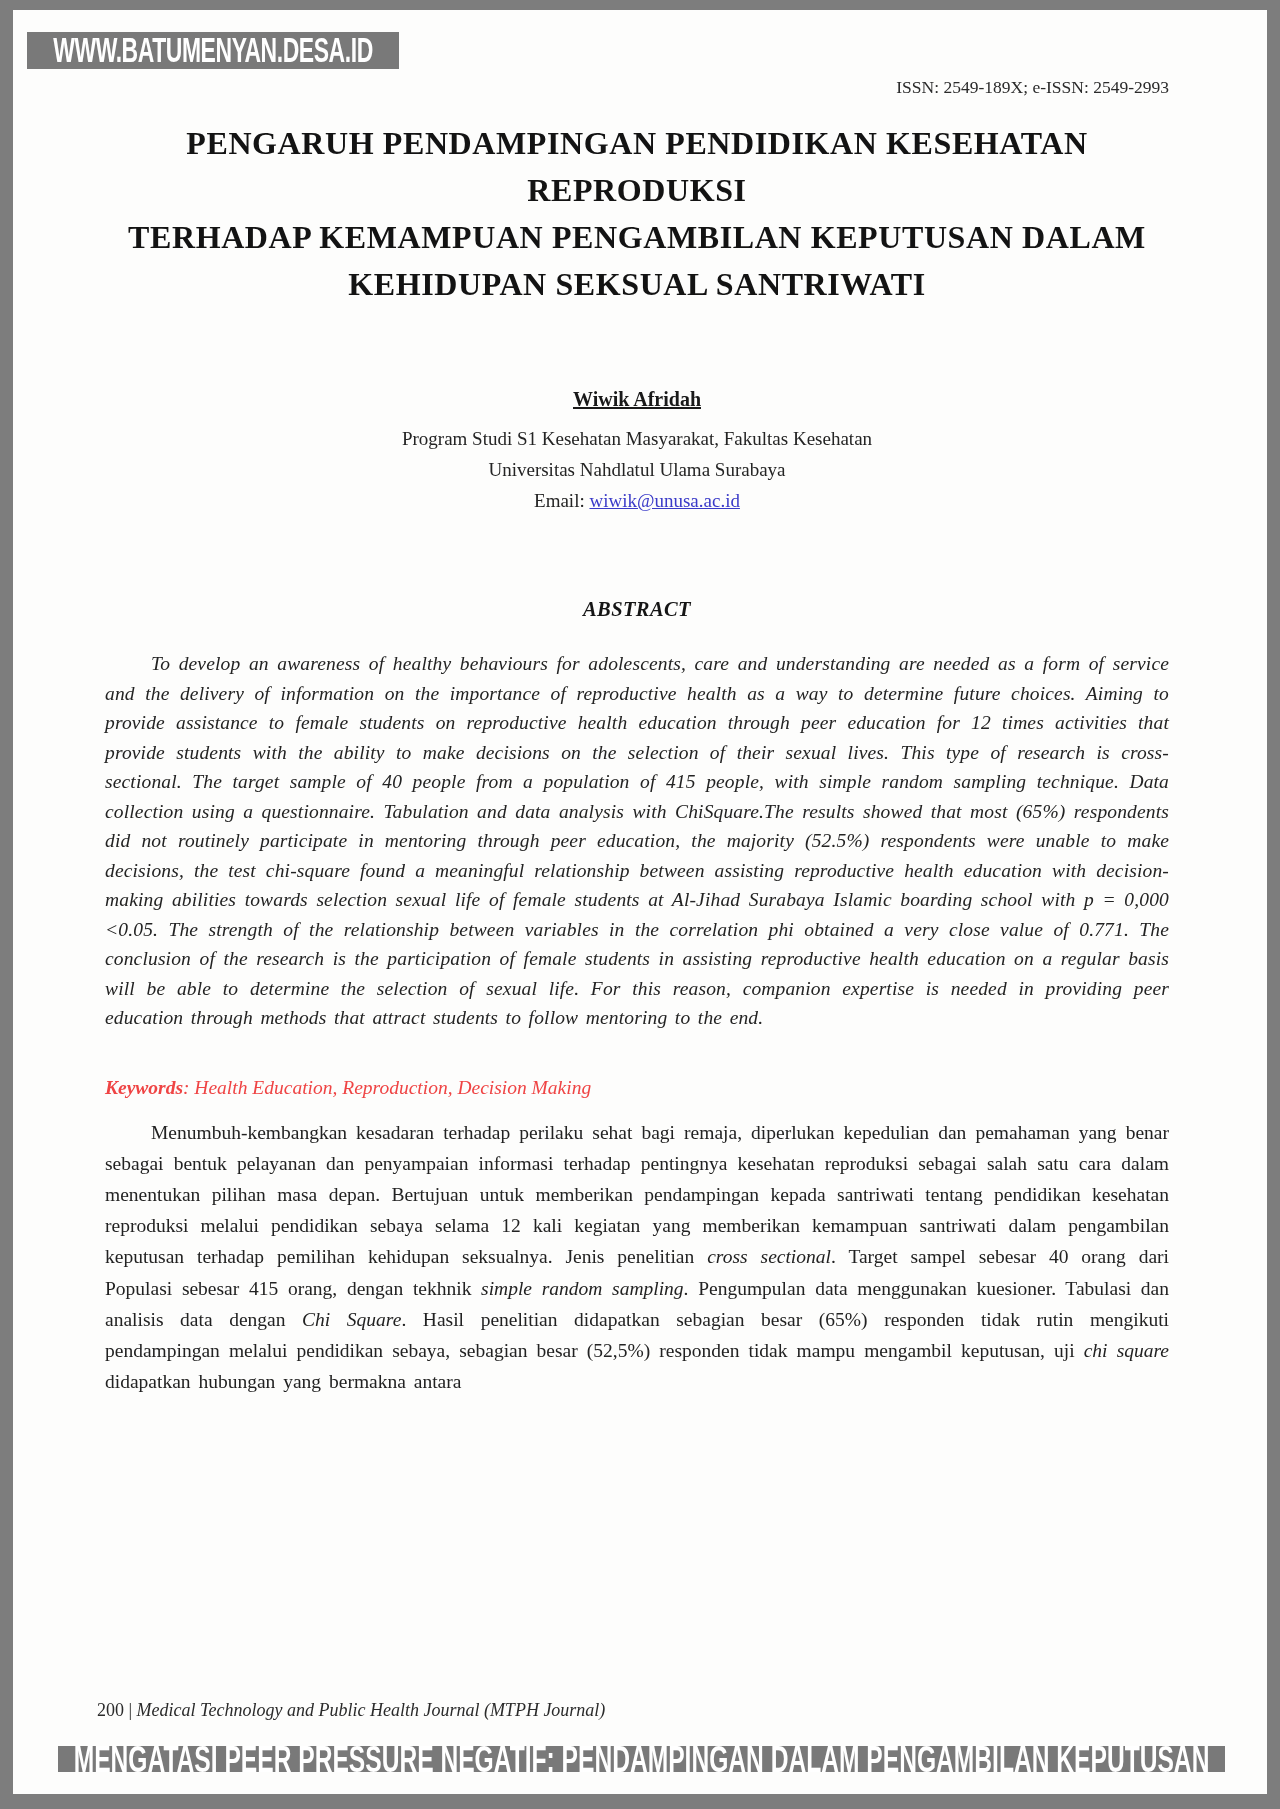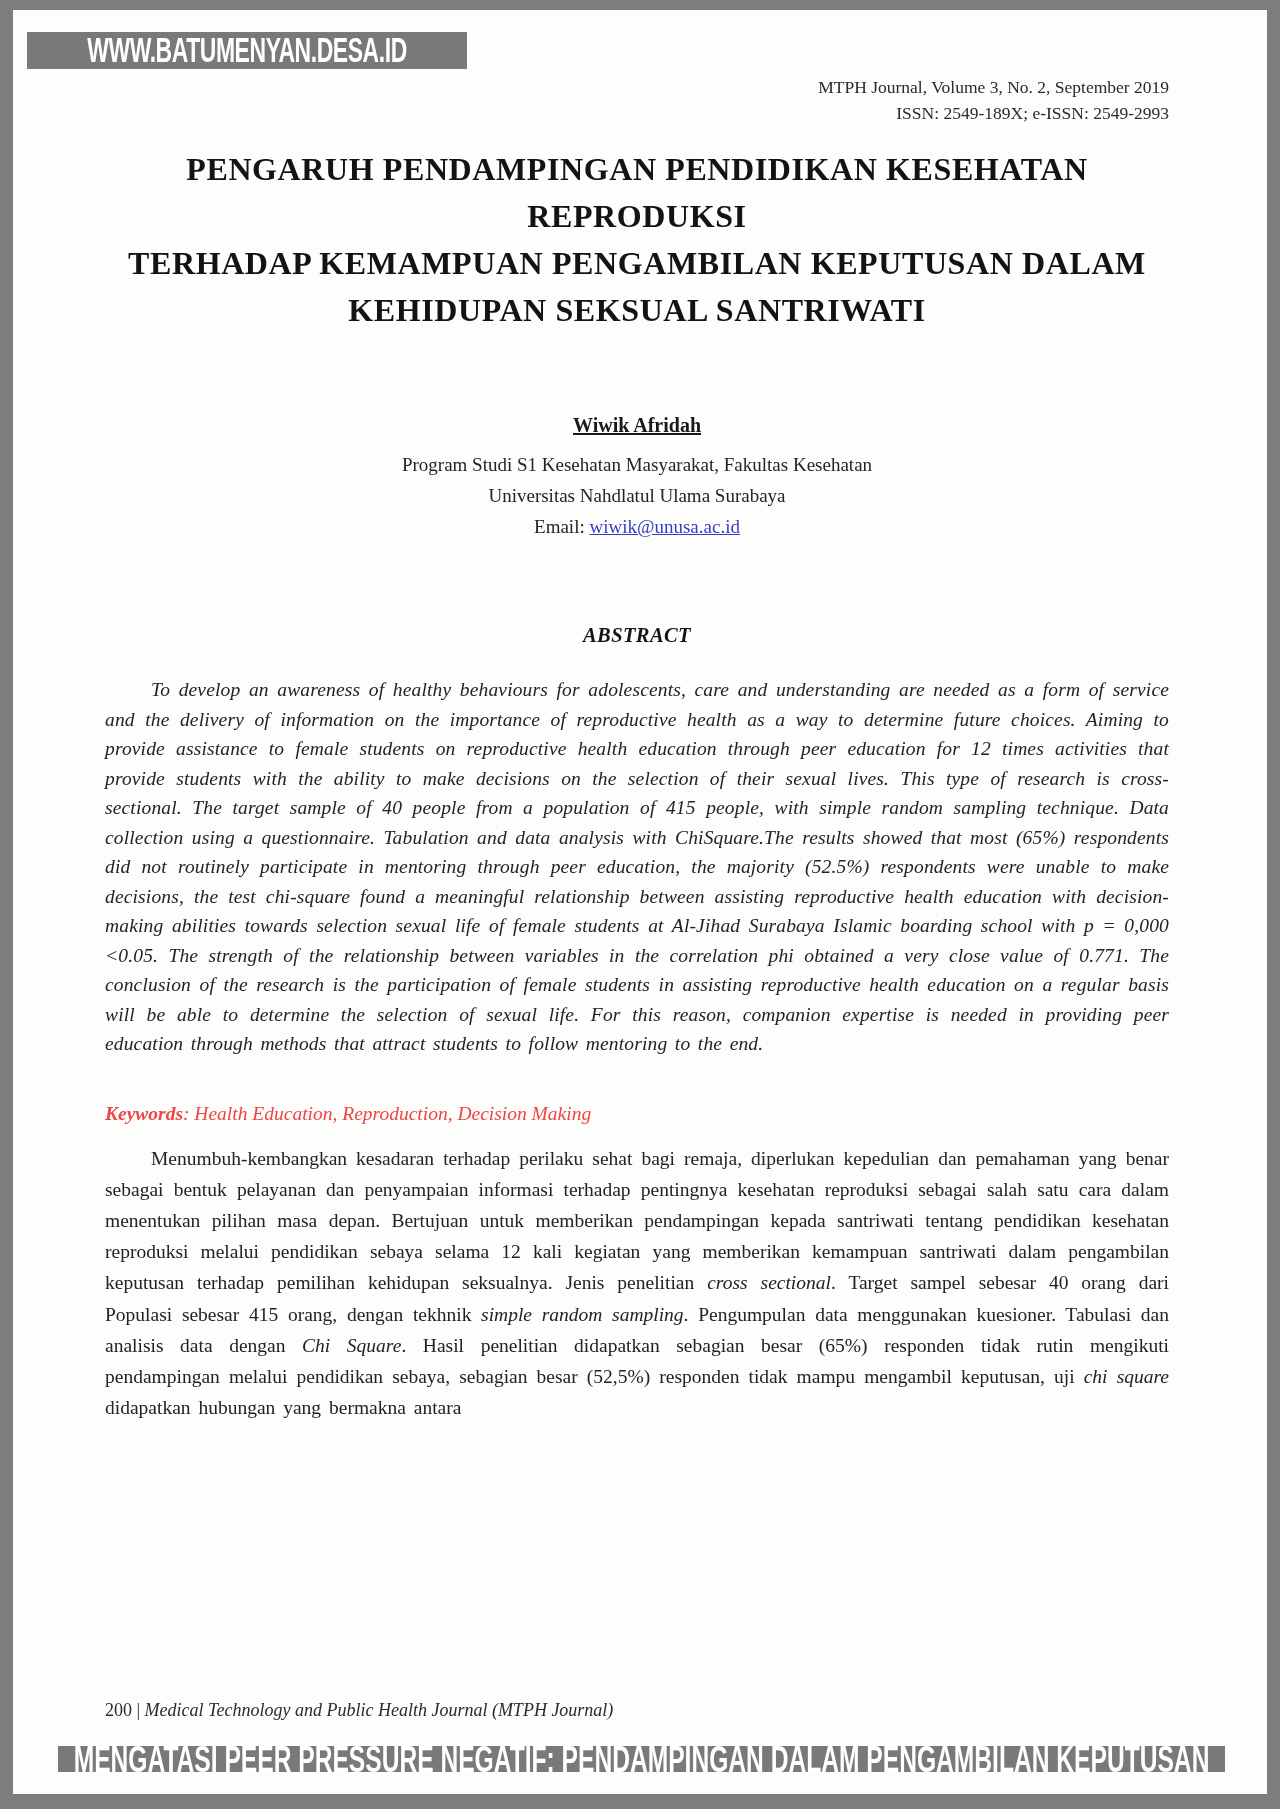--- a/index.html
+++ b/index.html
@@ -36,26 +36,26 @@
   .kw .b { font-weight:bold; }
 
   .abs-id {
     margin:18px 0 0 0; font-size:19.5px; line-height:31.2px;
     text-align:justify; text-indent:46px; word-spacing:3px; color:#222222;
   }
   .abs-id .it { font-style:italic; }
   p .it { font-style:italic; }
 
   .footer {
-    position:absolute; left:92px; top:1690px; font-size:18px; color:#2b2b2b; filter:blur(0.2px);
+    position:absolute; left:84px; top:1690px; font-size:18px; color:#2b2b2b; filter:blur(0.2px);
   }
   .footer .it { font-style:italic; }
 
   .badge {
-    position:absolute; left:14px; top:22px; width:440px; height:37px;
+    position:absolute; left:14px; top:22px; width:372px; height:37px;
     background:#797979; display:flex; align-items:center; justify-content:center;
   }
   .condensed {
     font-family:"Liberation Sans", sans-serif; font-weight:700; color:#ffffff;
     display:inline-block; white-space:nowrap; letter-spacing:-0.5px;
   }
   .badge-text { font-size:27px; transform:scale(0.85,1.3); }
 
   .banner {
     position:absolute; left:45px; right:42px; top:1736px; height:26px;
@@ -65,21 +65,20 @@
 </style>
 </head>
 <body>
 
 <div class="frame">
   <div class="page">
 
     <div class="scan">
 
       <div class="header-meta">
-        <div>MTPH Journal, Volume 3, No. 2, September 2019</div>
         <div>ISSN: 2549-189X; e-ISSN: 2549-2993</div>
       </div>
 
       <h1 class="title">
         <span class="tline">PENGARUH PENDAMPINGAN PENDIDIKAN KESEHATAN REPRODUKSI</span>
         <span class="tline">TERHADAP KEMAMPUAN PENGAMBILAN KEPUTUSAN DALAM</span>
         <span class="tline">KEHIDUPAN SEKSUAL SANTRIWATI</span>
       </h1>
 
       <div class="author">Wiwik Afridah</div>

